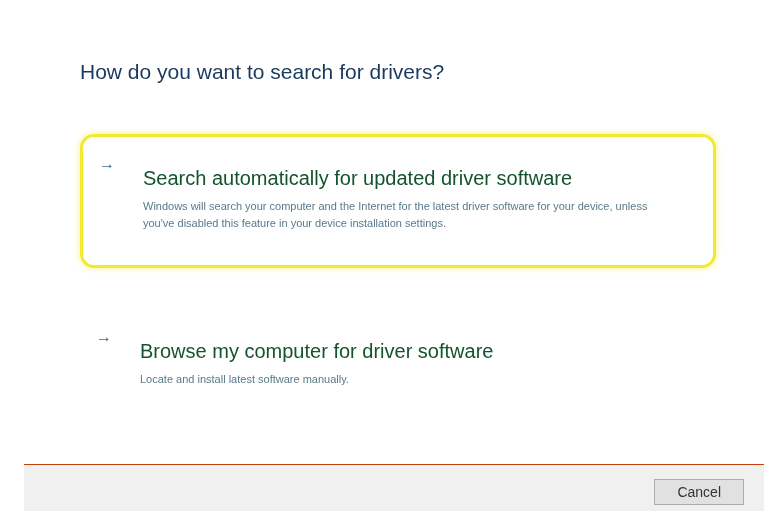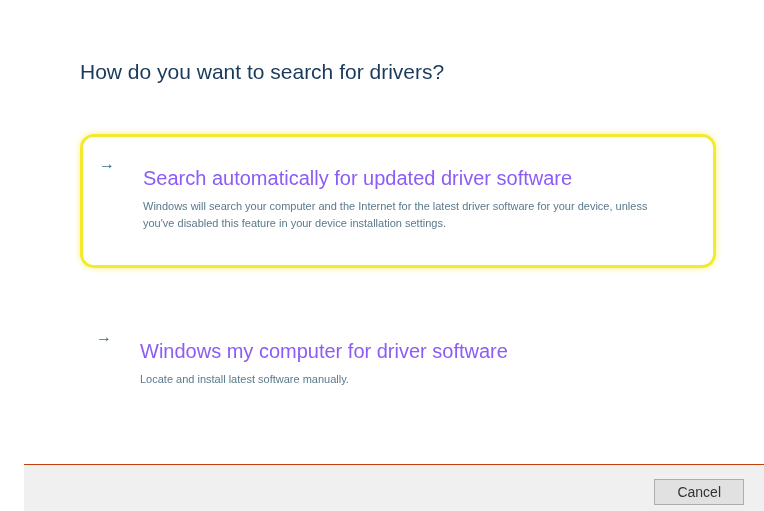--- a/index.html
+++ b/index.html
@@ -43,21 +43,21 @@
       color: #3a6a8a;
       font-size: 16px;
       margin-right: 12px;
       margin-top: 4px;
       flex-shrink: 0;
     }
     .option-text {
       flex: 1;
     }
     .option-title {
-      color: #8b5cf6;
+      color: #14532d;
       font-size: 20px;
       font-weight: 400;
       margin-bottom: 6px;
     }
     .option-desc {
       color: #5a7a8a;
       font-size: 11px;
       line-height: 1.5;
     }
     .footer {
@@ -93,21 +93,21 @@
     <span class="arrow-icon">→</span>
     <div class="option-text">
       <div class="option-title">Search automatically for updated driver software</div>
       <div class="option-desc">Windows will search your computer and the Internet for the latest driver software for your device, unless you've disabled this feature in your device installation settings.</div>
     </div>
   </div>
 
   <div class="option">
     <span class="arrow-icon">→</span>
     <div class="option-text">
-      <div class="option-title">Windows my computer for driver software</div>
+      <div class="option-title">Browse my computer for driver software</div>
       <div class="option-desc">Locate and install latest software manually.</div>
     </div>
   </div>
 </div>
 
 <div class="footer">
   <button class="cancel-button">Cancel</button>
 </div>
 
 </body></html>

